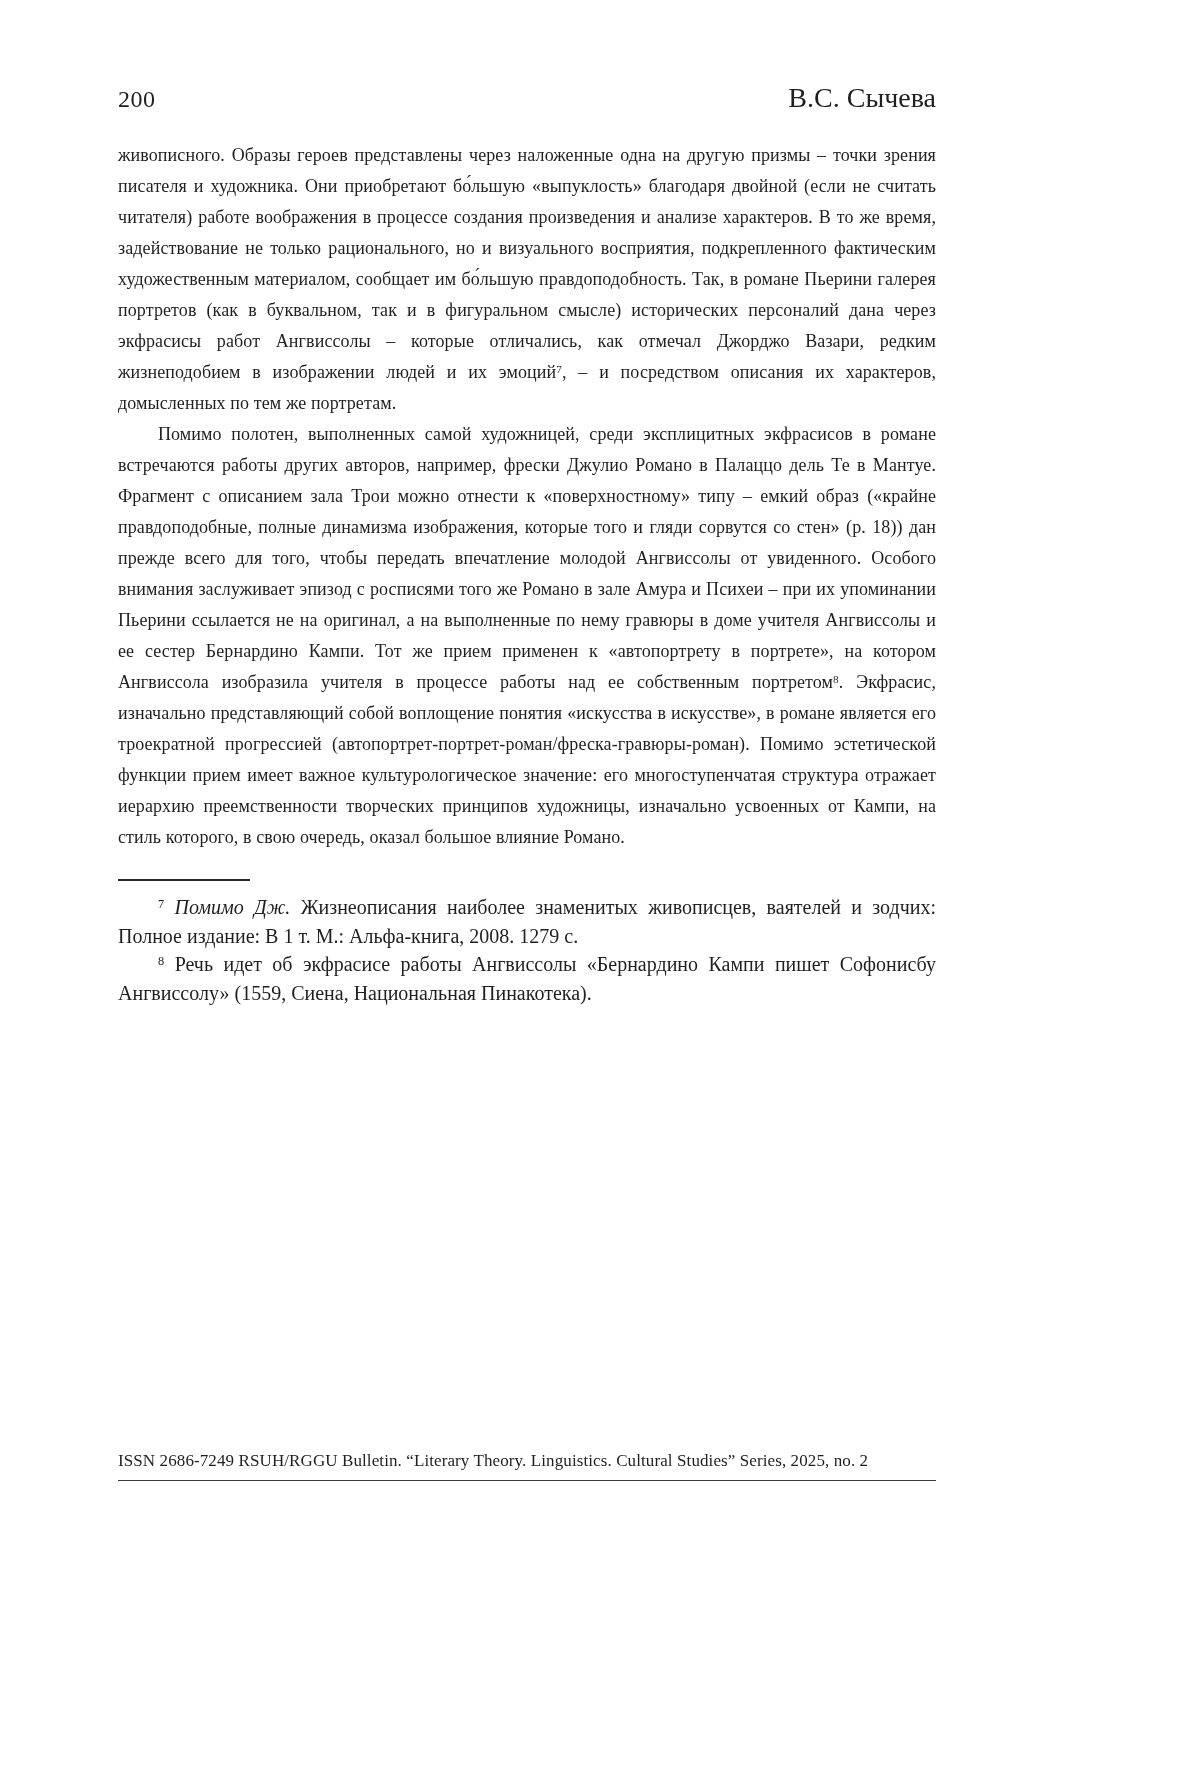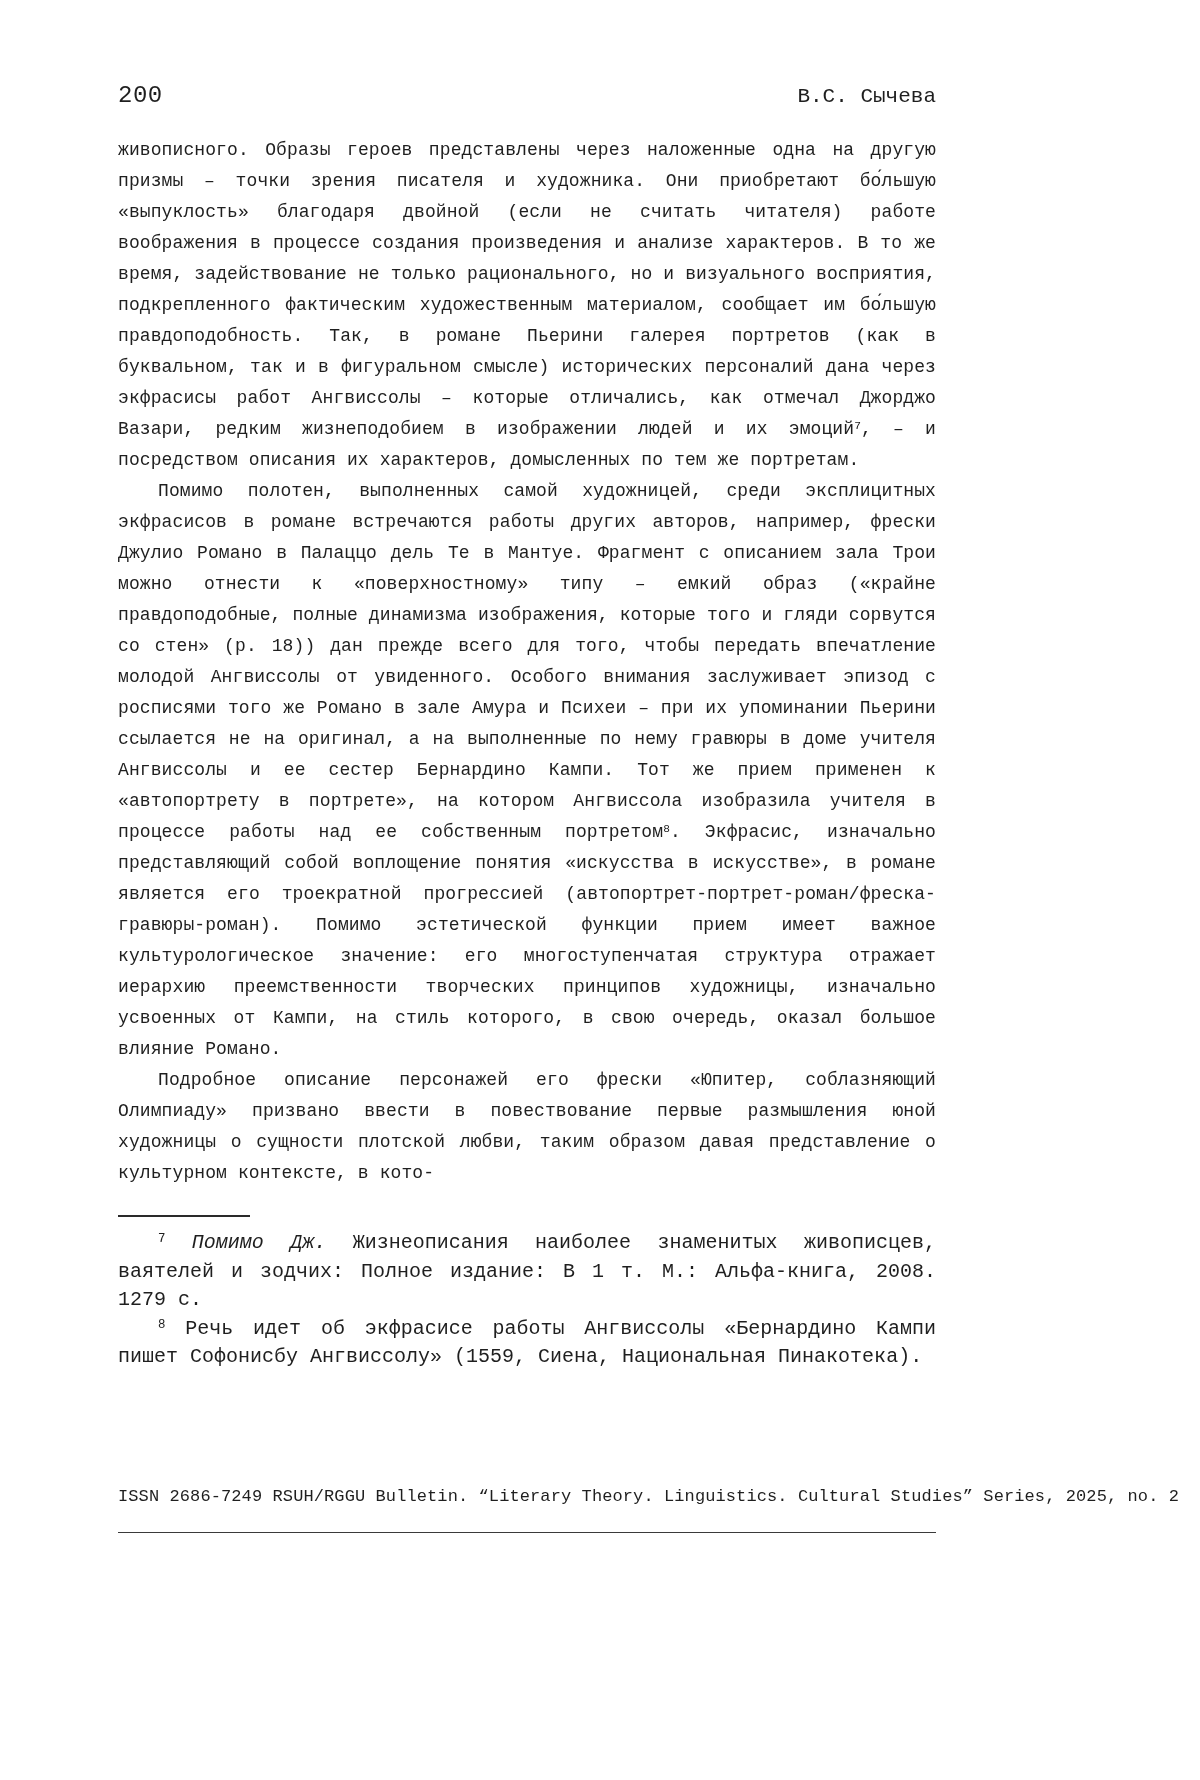--- a/index.html
+++ b/index.html
@@ -3,42 +3,42 @@
 <meta charset="utf-8">
 <style>
   html, body { margin: 0; padding: 0; background: #e8e8e8; }
   .page {
     position: relative;
     width: 1200px;
     height: 1780px;
     margin: 0 auto;
     background: #ffffff;
     color: #1f1f1f;
-    font-family: Liberation Mono, monospace;
+    font-family: Liberation Serif, serif;
     box-sizing: border-box;
     overflow: hidden;
   }
   .content {
     position: absolute;
     top: 82px;
     left: 118px;
     width: 818px;
   }
   .running-head {
     display: flex;
     justify-content: space-between;
     align-items: baseline;
     margin-bottom: 26px;
   }
   .page-number {
     font-size: 24px;
     letter-spacing: 0.5px;
   }
   .running-author {
-    font-size: 21px;
+    font-size: 28px;
     margin-left: 27px;
   }
   .body-text p {
     margin: 0;
     font-size: 18px;
     line-height: 31px;
     text-align: justify;
     letter-spacing: 0.1px;
   }
   .body-text p.indent { text-indent: 40px; }
@@ -58,45 +58,44 @@
   .footnotes p {
     margin: 0;
     font-size: 20px;
     line-height: 28.5px;
     text-align: justify;
     text-indent: 40px;
   }
   .fn-author { font-style: italic; }
   .page-footer {
     position: absolute;
-    top: 1487px;
+    top: 1451px;
     left: 118px;
     width: 818px;
     font-size: 17px;
     letter-spacing: 0.1px;
-    padding-bottom: 26px;
+    padding-bottom: 9px;
     border-bottom: 1.5px solid #3a3a3a;
     white-space: nowrap;
   }
 </style>
 </head>
 <body>
 
 <div class="page">
   <div class="content">
 
     <div class="running-head">
       <span class="page-number">200</span>
       <span class="running-author">В.С. Сычева</span>
     </div>
 
     <div class="body-text">
       <p><span>живописного. Образы героев представлены через наложенные одна на другую призмы – точки зрения писателя и художника. Они приобретают бо́льшую «выпуклость» благодаря двойной (если не считать читателя) работе воображения в процессе создания произведения и анализе характеров. В то же время, задействование не только рационального, но и визуального восприятия, подкрепленного фактическим художественным материалом, сообщает им бо́льшую правдоподобность. Так, в романе Пьерини галерея портретов (как в буквальном, так и в фигуральном смысле) исторических персоналий дана через экфрасисы работ Ангвиссолы – которые отличались, как отмечал Джорджо Вазари, редким жизнеподобием в изображении людей и их эмоций</span><sup class="ref">7</sup><span>, – и посредством описания их характеров, домысленных по тем же портретам.</span></p>
       <p class="indent"><span>Помимо полотен, выполненных самой художницей, среди эксплицитных экфрасисов в романе встречаются работы других авторов, например, фрески Джулио Романо в Палаццо дель Те в Мантуе. Фрагмент с описанием зала Трои можно отнести к «поверхностному» типу – емкий образ («крайне правдоподобные, полные динамизма изображения, которые того и гляди сорвутся со стен» (p. 18)) дан прежде всего для того, чтобы передать впечатление молодой Ангвиссолы от увиденного. Особого внимания заслуживает эпизод с росписями того же Романо в зале Амура и Психеи – при их упоминании Пьерини ссылается не на оригинал, а на выполненные по нему гравюры в доме учителя Ангвиссолы и ее сестер Бернардино Кампи. Тот же прием применен к «автопортрету в портрете», на котором Ангвиссола изобразила учителя в процессе работы над ее собственным портретом</span><sup class="ref">8</sup><span>. Экфрасис, изначально представляющий собой воплощение понятия «искусства в искусстве», в романе является его троекратной прогрессией (автопортрет-портрет-роман/фреска-гравюры-роман). Помимо эстетической функции прием имеет важное культурологическое значение: его многоступенчатая структура отражает иерархию преемственности творческих принципов художницы, изначально усвоенных от Кампи, на стиль которого, в свою очередь, оказал большое влияние Романо.</span></p>
-      <p class="indent"><span>Подробное описание персонажей его фрески «Юпитер, соблазняющий Олимпиаду» призвано ввести в повествование первые размышления юной художницы о сущности плотской любви, таким образом давая представление о культурном контексте, в кото-</span></p>
     </div>
 
     <div class="footnote-rule"></div>
 
     <div class="footnotes">
       <p><sup class="ref">7</sup> <span class="fn-author">Помимо Дж.</span> <span>Жизнеописания наиболее знаменитых живописцев, ваятелей и зодчих: Полное издание: В 1 т. М.: Альфа-книга, 2008. 1279 с.</span></p>
       <p><sup class="ref">8</sup> <span>Речь идет об экфрасисе работы Ангвиссолы «Бернардино Кампи пишет Софонисбу Ангвиссолу» (1559, Сиена, Национальная Пинакотека).</span></p>
     </div>
 
   </div>

